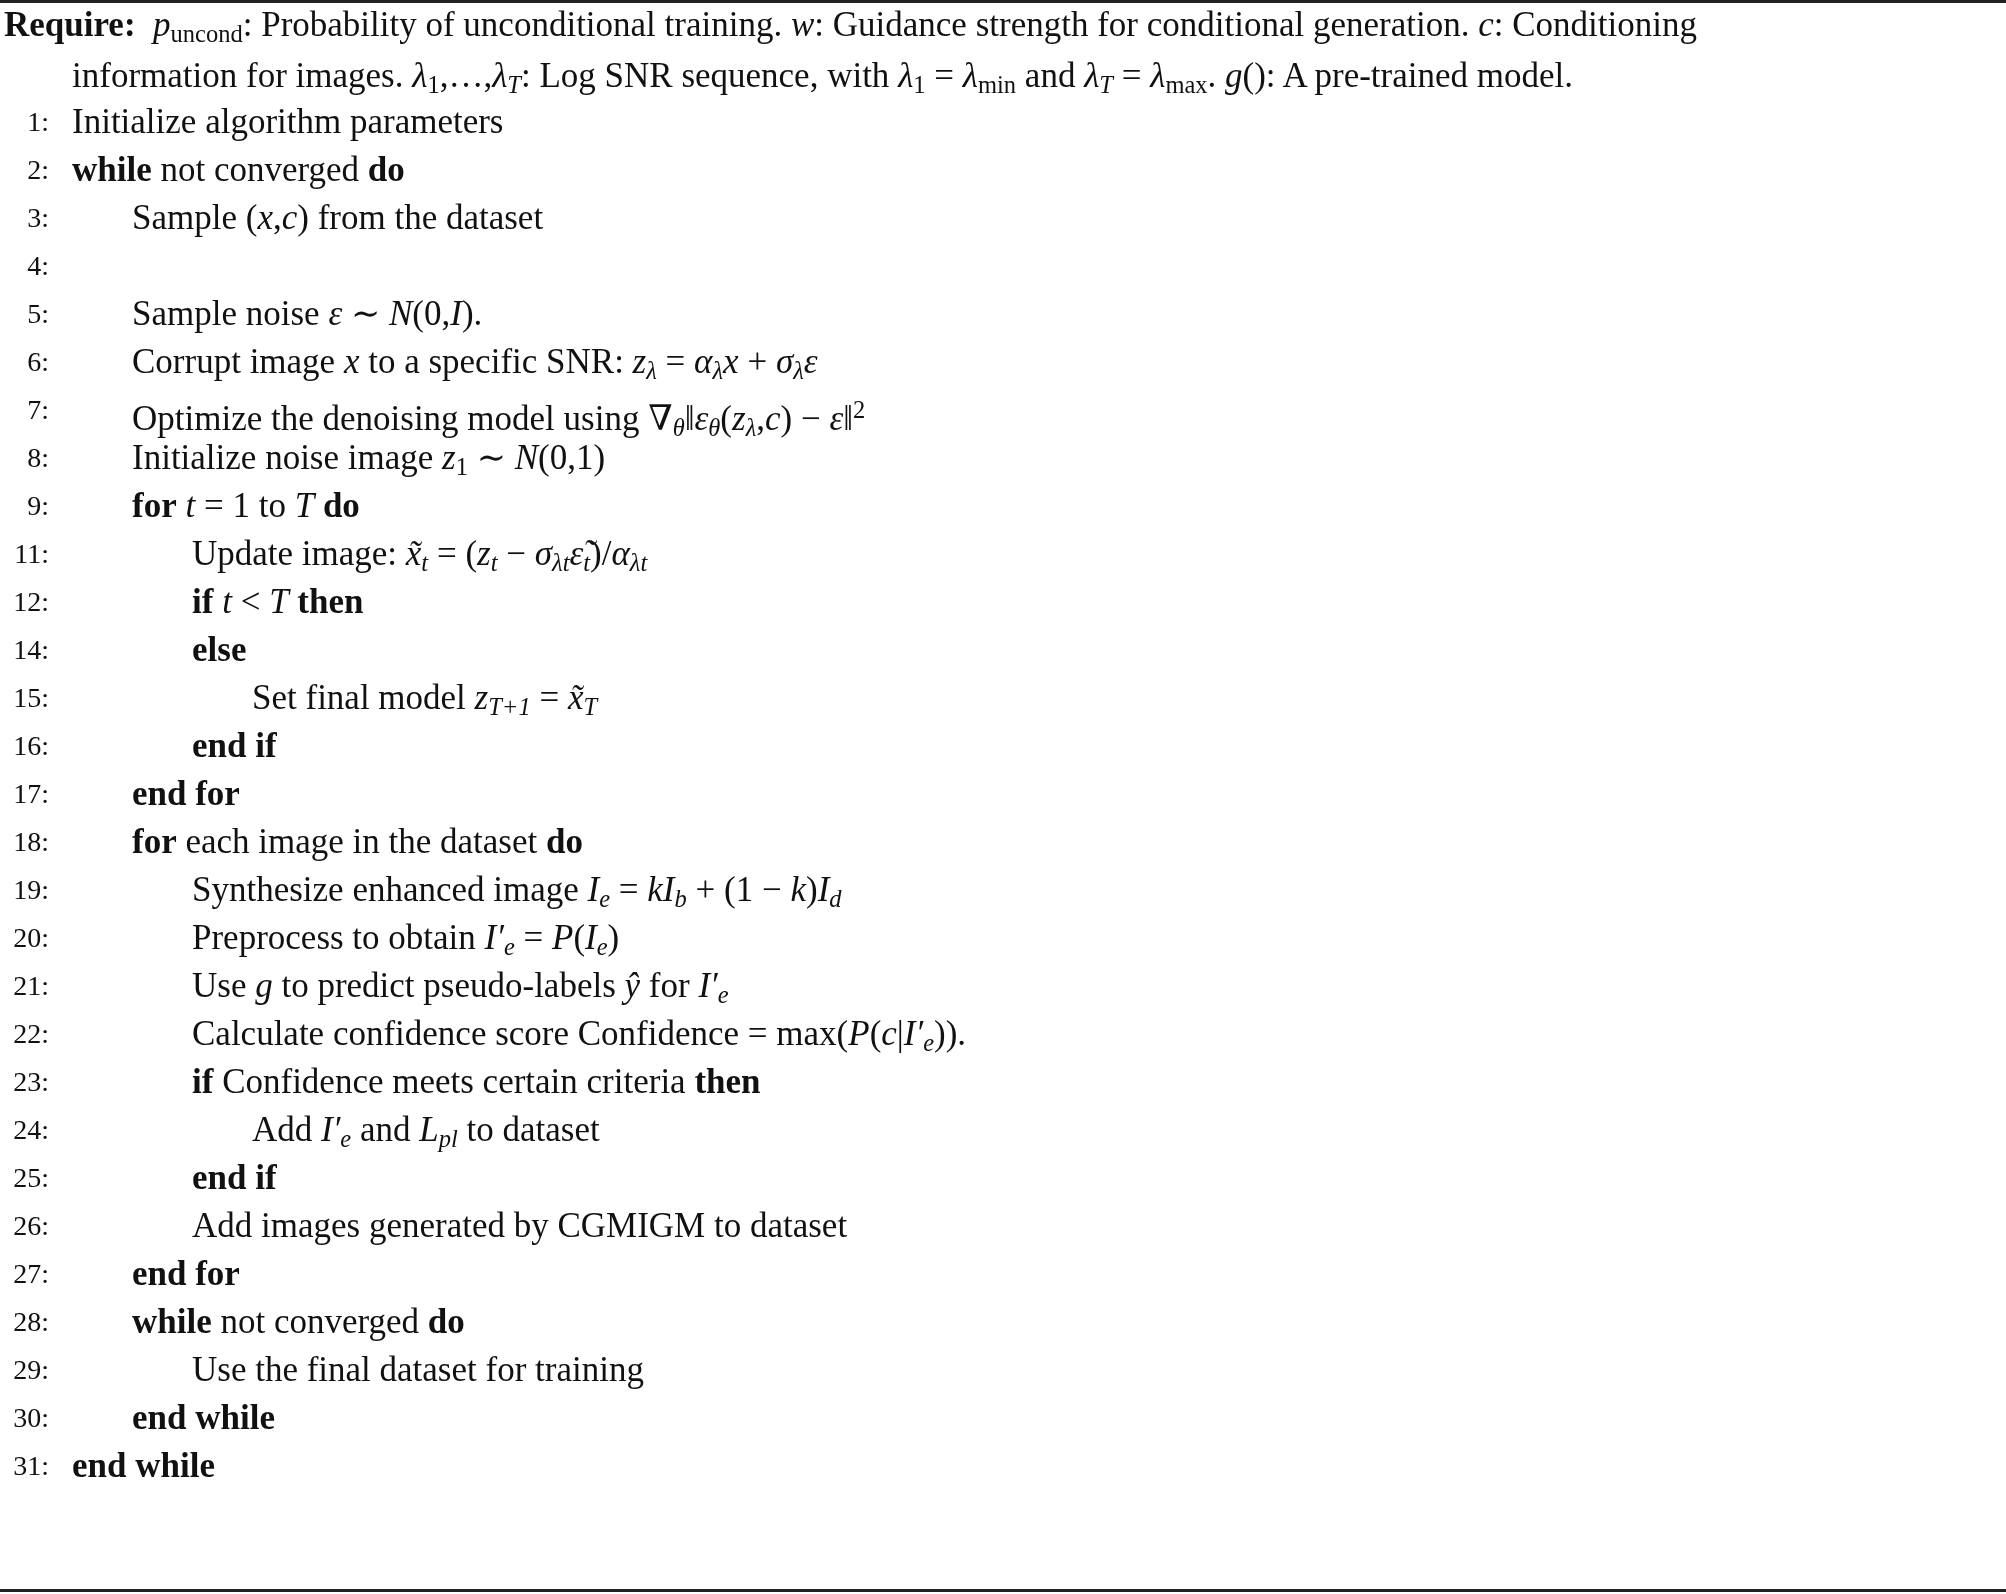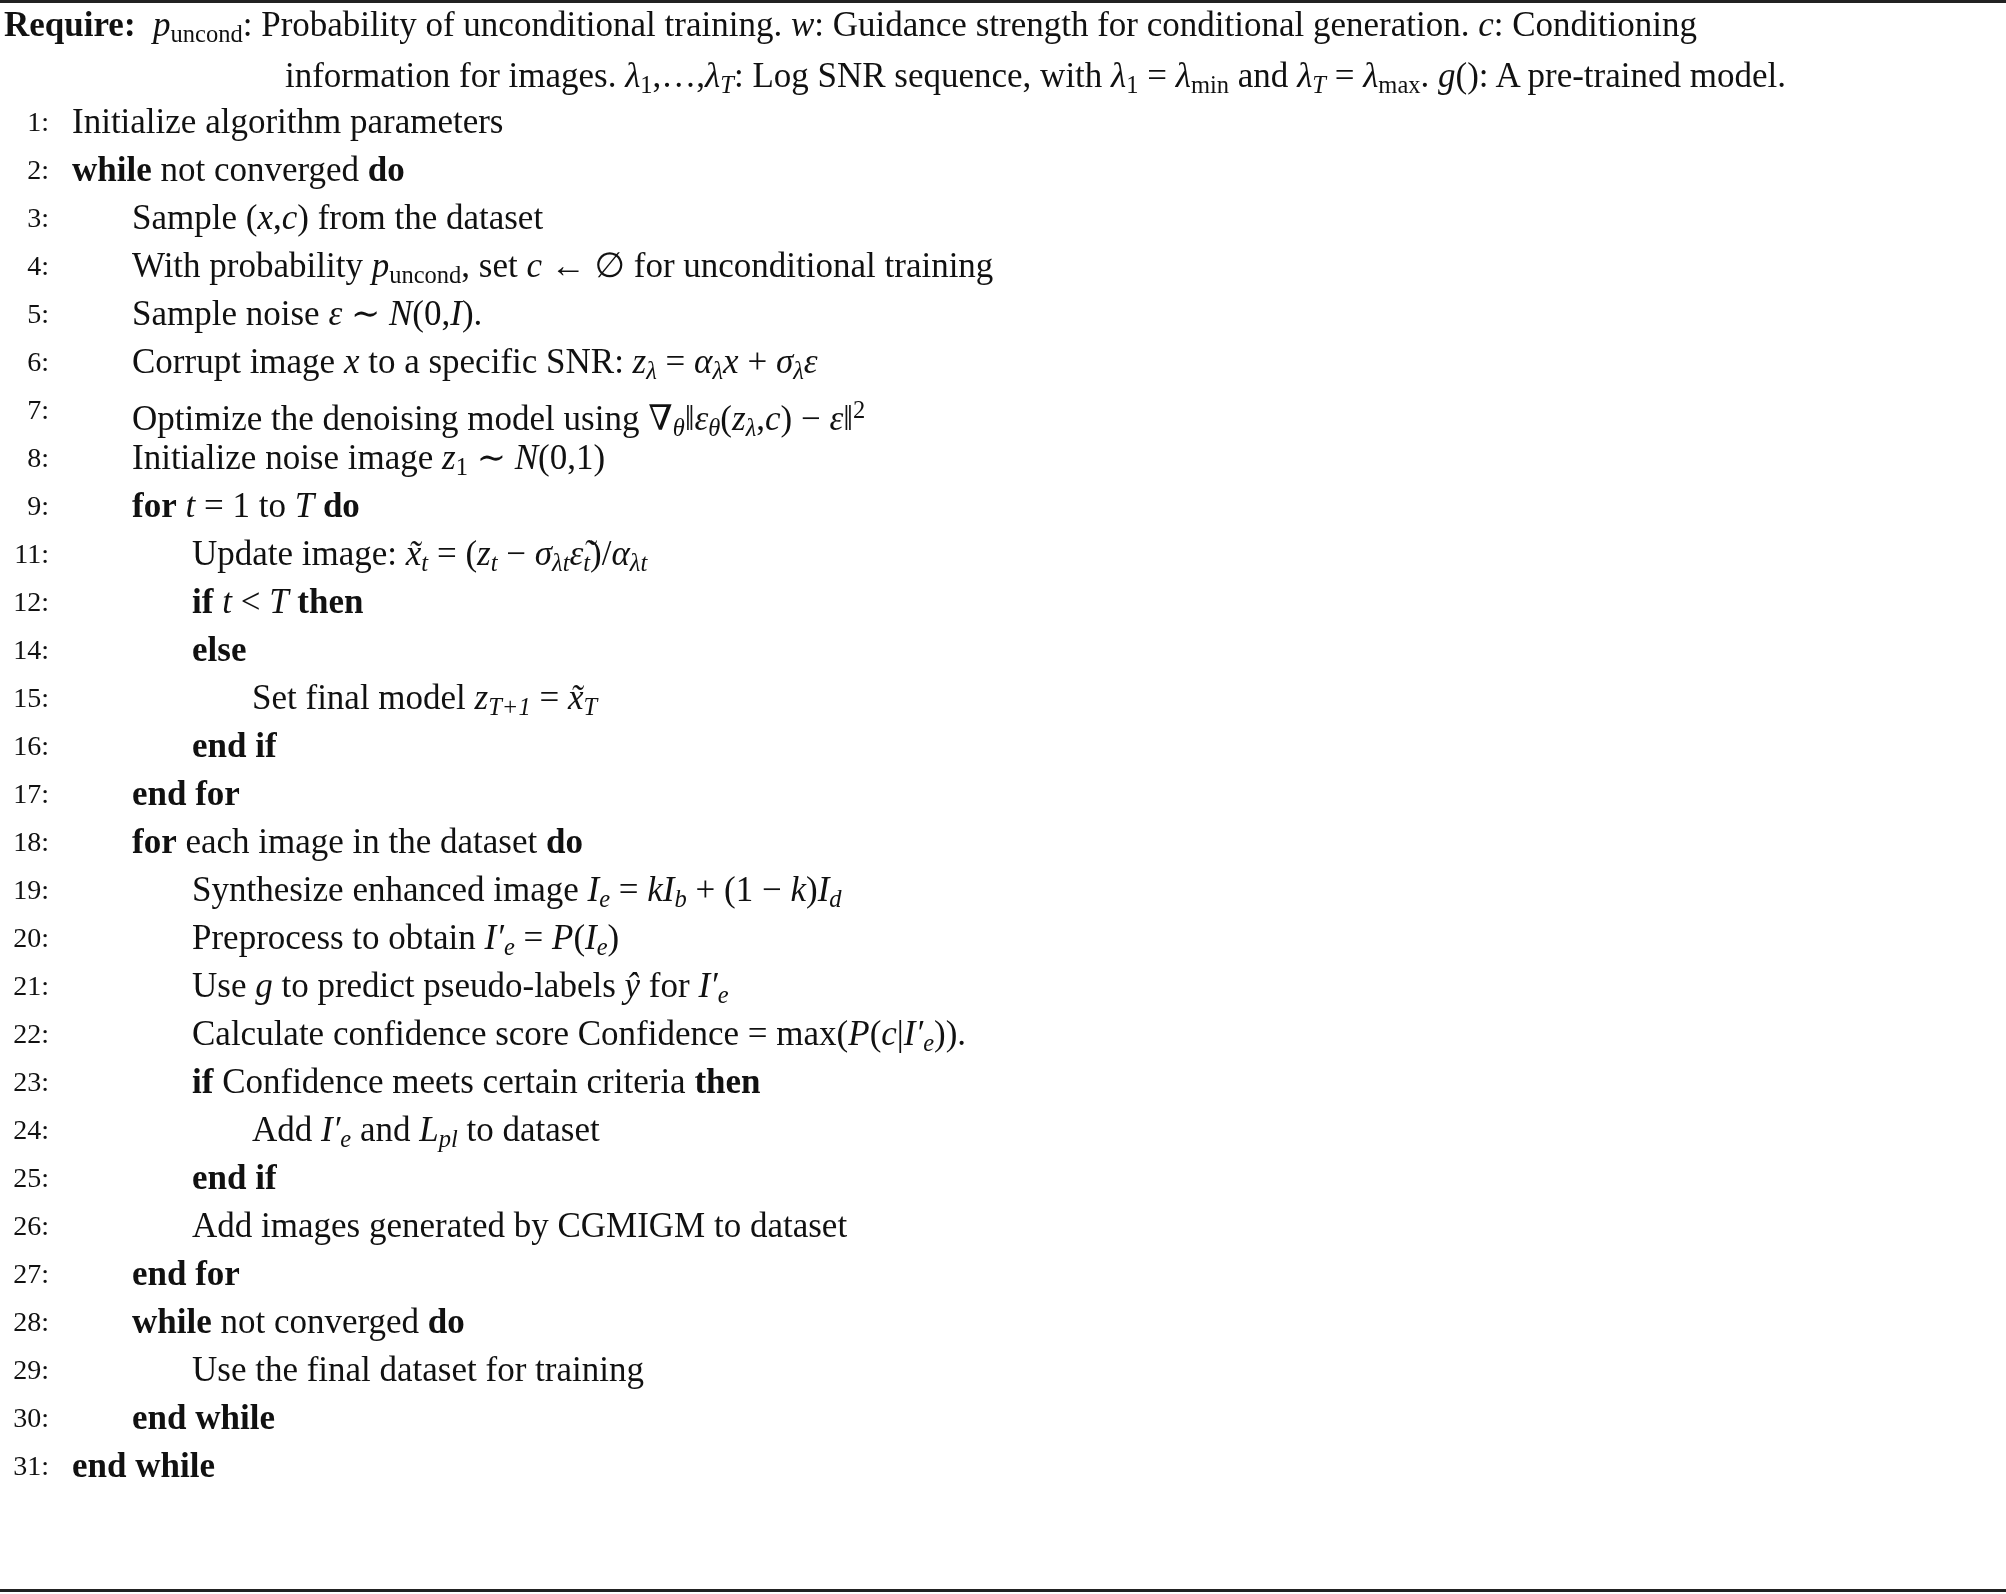--- a/index.html
+++ b/index.html
@@ -9,21 +9,21 @@
     color: #111111;
   }
   .rule { position: absolute; left: 0; width: 2006px; background: #222; }
   .rule.top { top: 0; height: 3px; }
   .rule.bottom { top: 1589px; height: 3px; }
 
   .require {
     position: absolute; left: 4px; top: 4px; width: 1995px;
     font-size: 35px; line-height: 42px;
   }
-  .require .cont { padding-left: 68px; display: block; text-align: center; }
+  .require .cont { padding-left: 68px; display: block; }
   .kw { font-weight: bold; }
   .m { font-style: italic; }
   .sub { font-size: 0.7em; vertical-align: -0.25em; font-style: normal; }
   .subi { font-size: 0.7em; vertical-align: -0.25em; font-style: italic; }
   .sup { font-size: 0.7em; vertical-align: 0.5em; }
 
   .lines { position: absolute; left: 0; top: 98px; width: 2006px; }
   .line {
     position: relative; height: 48px; line-height: 48px;
     font-size: 35px; white-space: nowrap;
@@ -61,21 +61,20 @@
     <span class="code lvl0"><span class="kw">while</span><span> not converged </span><span class="kw">do</span></span>
   </div>
 
   <div class="line">
     <span class="lnum">3:</span>
     <span class="code lvl1"><span>Sample </span><span>(</span><span class="m">x</span><span>,</span><span class="m">c</span><span>) from the dataset</span></span>
   </div>
 
   <div class="line">
     <span class="lnum">4:</span>
-    <span class="code lvl1"><span>With probability </span><span class="m">p</span><span class="sub">uncond</span><span>, set </span><span class="m">c</span><span> ← ∅ for unconditional training</span></span>
   </div>
 
   <div class="line">
     <span class="lnum">5:</span>
     <span class="code lvl1"><span>Sample noise </span><span class="m">ε</span><span> ∼ </span><span class="m">N</span><span>(0,</span><span class="m">I</span><span>).</span></span>
   </div>
 
   <div class="line">
     <span class="lnum">6:</span>
     <span class="code lvl1"><span>Corrupt image </span><span class="m">x</span><span> to a specific SNR: </span><span class="m">z</span><span class="subi">λ</span><span> = </span><span class="m">α</span><span class="subi">λ</span><span class="m">x</span><span> + </span><span class="m">σ</span><span class="subi">λ</span><span class="m">ε</span></span>

